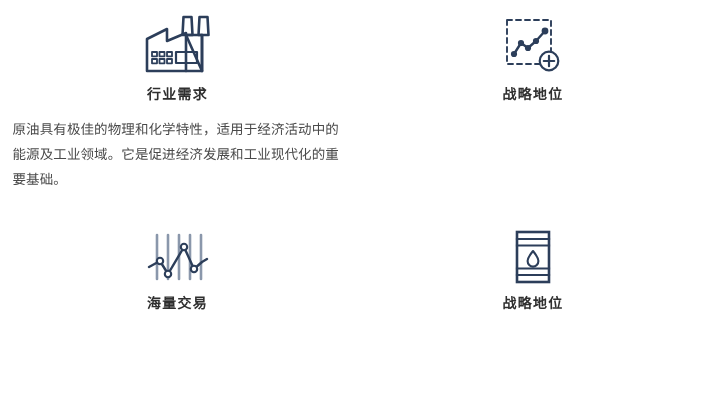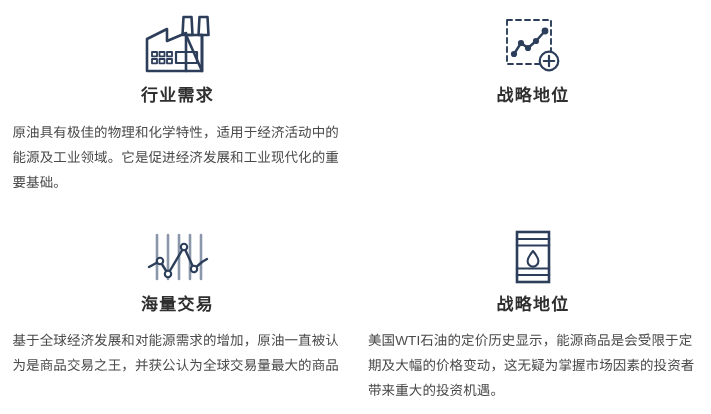--- a/index.html
+++ b/index.html
@@ -43,21 +43,21 @@
     align-items: center;
     justify-content: center;
     margin-top: 6px;
   }
   .card-icon svg {
     display: block;
   }
 
   
   .card-title {
-    font-size: 17px;
+    font-size: 14px;
     font-weight: bold;
     color: #2f2f2f;
     letter-spacing: 1.2px;
     line-height: 1.2;
     text-align: center;
     margin-top: 2px;
     margin-bottom: 0;
     white-space: nowrap;
   }
 
@@ -150,35 +150,33 @@
 
         <polyline points="3,38 14,32 22,45 38,18 48,40 56,33 61,30" stroke="#2c3e5a" stroke-width="2.4"></polyline>
 
         <circle cx="14" cy="32" r="3.2" fill="#ffffff" stroke="#2c3e5a" stroke-width="2.1"></circle>
         <circle cx="22" cy="45" r="3.2" fill="#ffffff" stroke="#2c3e5a" stroke-width="2.1"></circle>
         <circle cx="38" cy="18" r="3.2" fill="#ffffff" stroke="#2c3e5a" stroke-width="2.1"></circle>
         <circle cx="48" cy="40" r="3.2" fill="#ffffff" stroke="#2c3e5a" stroke-width="2.1"></circle>
       </svg>
     </div>
     <div class="card-title">海量交易</div>
-    <div class="card-body">基于全球经济发展和对能源需求的增加，原油一直被认为是商品交易之王，并获公认为全球交易量最大的商品</div>
   </div>
 
   <div class="feature-card row-2">
     <div class="card-icon">
       <svg width="46" height="56" viewBox="0 0 46 56" fill="none" stroke="#2c3e5a" stroke-linecap="square">
 
         <rect x="7" y="3" width="32" height="50" stroke-width="2.6"></rect>
 
         <line x1="7" y1="10" x2="39" y2="10" stroke-width="2.2"></line>
         <line x1="7" y1="16.5" x2="39" y2="16.5" stroke-width="2.2"></line>
         <line x1="7" y1="39.5" x2="39" y2="39.5" stroke-width="2.2"></line>
         <line x1="7" y1="46" x2="39" y2="46" stroke-width="2.2"></line>
 
         <path d="M23 22 C23 22 17.6 28.6 17.6 32.1 C17.6 35.3 20.1 37.6 23 37.6
                  C25.9 37.6 28.4 35.3 28.4 32.1 C28.4 28.6 23 22 23 22 Z" stroke-width="2.1" stroke-linejoin="round" fill="none"></path>
       </svg>
     </div>
     <div class="card-title">战略地位</div>
-    <div class="card-body">美国WTI石油的定价历史显示，能源商品是会受限于定期及大幅的价格变动，这无疑为掌握市场因素的投资者带来重大的投资机遇。</div>
   </div>
 
 </div>
 
 </body></html>

